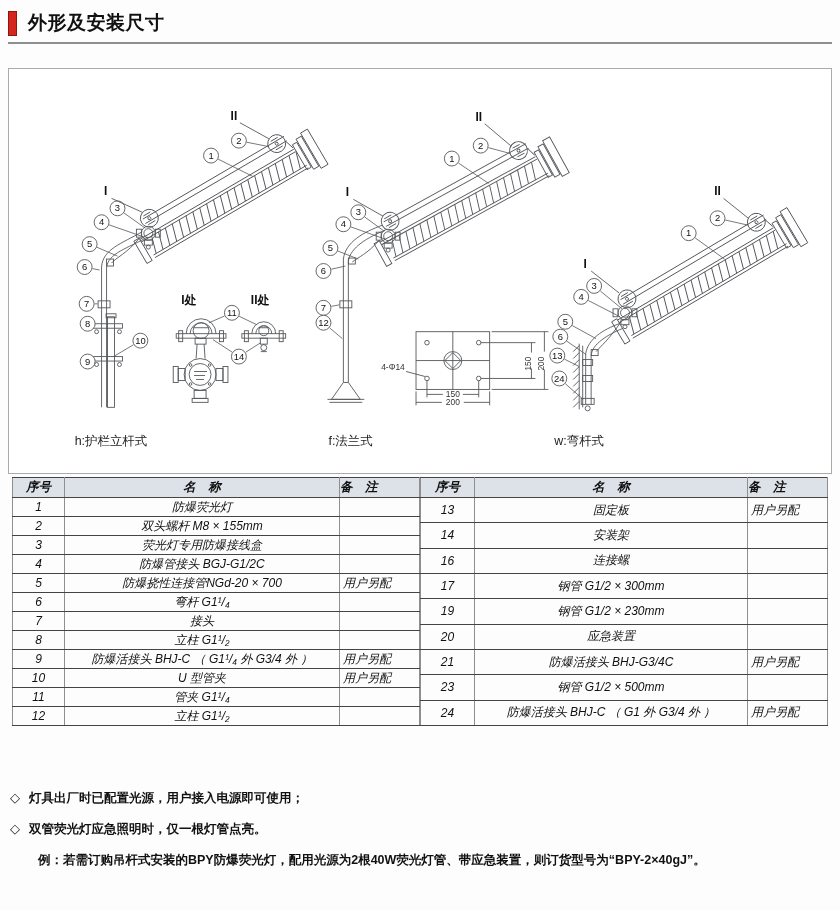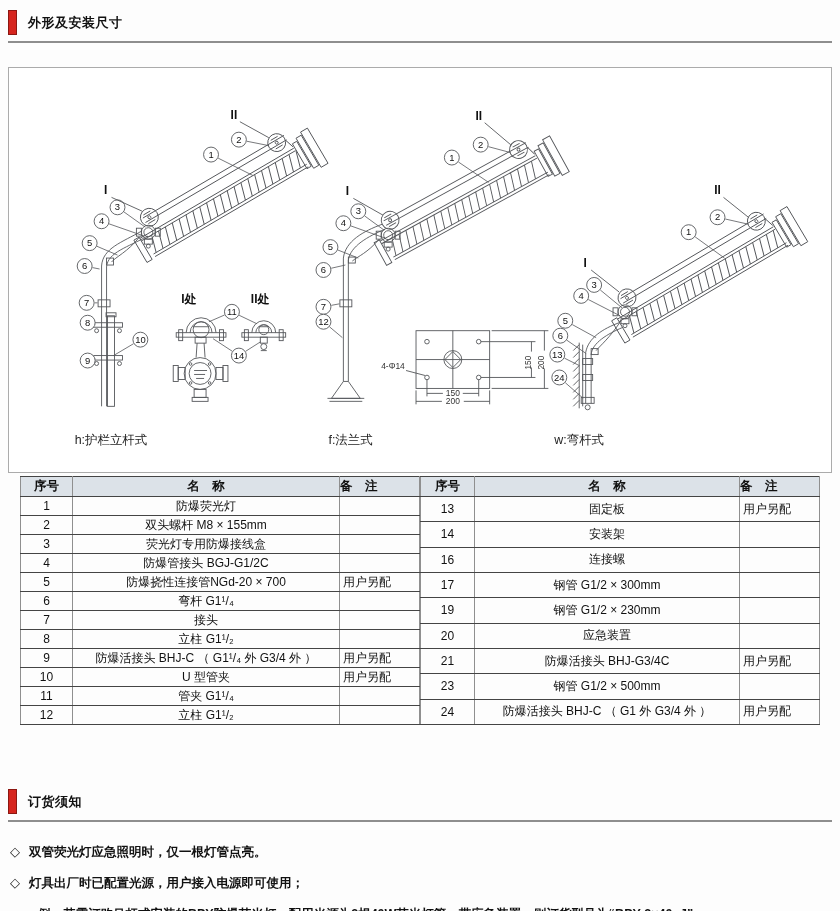--- a/index.html
+++ b/index.html
@@ -5,37 +5,37 @@
   :root{ --red:#d6251e; --thbg:#dce2e8; }
   html,body{margin:0;padding:0;}
   body{
     width:840px;height:911px;overflow:hidden;position:relative;
     background:#fdfdfd;color:#111;
     font-family:"Liberation Sans", sans-serif;
   }
   .sec-header{display:flex;align-items:center;gap:11px;margin:0 8px;
     border-bottom:2px solid #8e8e8e;padding-bottom:6px;}
   .sec-header .bar{width:9px;height:25px;background:var(--red);border:1px solid #8c1712;box-sizing:border-box;}
-  .sec-header .t{font-size:13px;font-weight:bold;letter-spacing:.5px;}
+  .sec-header .t{font-size:19px;font-weight:bold;letter-spacing:.5px;}
   #sec1{padding-top:10px;}
   #sec2{margin-top:64px;}
 
   .panel{margin:24px 8px 0;border:1px solid #ababab;background:#fff;}
   #diagram-svg{display:block;width:822px;height:404px;}
 
   
   .art, .art line, .art path, .art rect, .art circle{stroke:#54565a;stroke-width:.9;fill:none;}
   .callout circle{fill:#fff;stroke:#54565a;stroke-width:.9;}
   .callout line{stroke:#54565a;stroke-width:.8;}
   .callout text{font-size:9.5px;fill:#111;font-family:"Liberation Sans",sans-serif;}
   .dlabel{font-size:12px;fill:#111;font-weight:bold;}
   .cap{font-size:12.5px;fill:#222;}
   .dim{font-size:8.5px;fill:#333;}
 
-  .tables{display:flex;margin:3px 20px 0;}
+  .tables{display:flex;margin:3px 12px 0;font-style:italic;}
   table.parts{border-collapse:collapse;table-layout:fixed;width:50%;border:1.5px solid #333;}
   table.parts th{background:var(--thbg);font-size:12.5px;font-weight:bold;height:19px;padding:0;}
   table.parts td{font-size:12px;height:18px;padding:0 3px;}
   table.parts th, table.parts td{border:1px solid;border-color:#444 #8f8f8f;}
   .c-no{text-align:center;}
   td.c-name{text-align:center;padding-left:15px;}
   th.c-name{text-align:center;}
   .c-note{text-align:left;}
 
   .notes{margin:22px 8px 0;}
@@ -645,27 +645,23 @@
             <td class="c-no">24</td>
             <td class="c-name">防爆活接头 BHJ-C （ G1 外 G3/4 外 ）</td>
             <td class="c-note">用户另配</td>
           </tr>
         </tbody>
     </table>
   </div>
 </div>
 
 <div id="sec2">
-  <div class="sec-header">
-    <span class="bar"></span>
-    <span class="t">订货须知</span>
-  </div>
 
   <div class="notes">
     <div class="note-line">
-      <span class="dia">◇</span><span>双管荧光灯应急照明时，仅一根灯管点亮。</span>
+      <span class="dia">◇</span><span>灯具出厂时已配置光源，用户接入电源即可使用；</span>
     </div>
     <div class="note-line">
-      <span class="dia">◇</span><span>灯具出厂时已配置光源，用户接入电源即可使用；</span>
+      <span class="dia">◇</span><span>双管荧光灯应急照明时，仅一根灯管点亮。</span>
     </div>
     <div class="example">例：若需订购吊杆式安装的BPY防爆荧光灯，配用光源为2根40W荧光灯管、带应急装置，则订货型号为“BPY-2×40gJ”。</div>
   </div>
 </div>
 
 </body></html>

